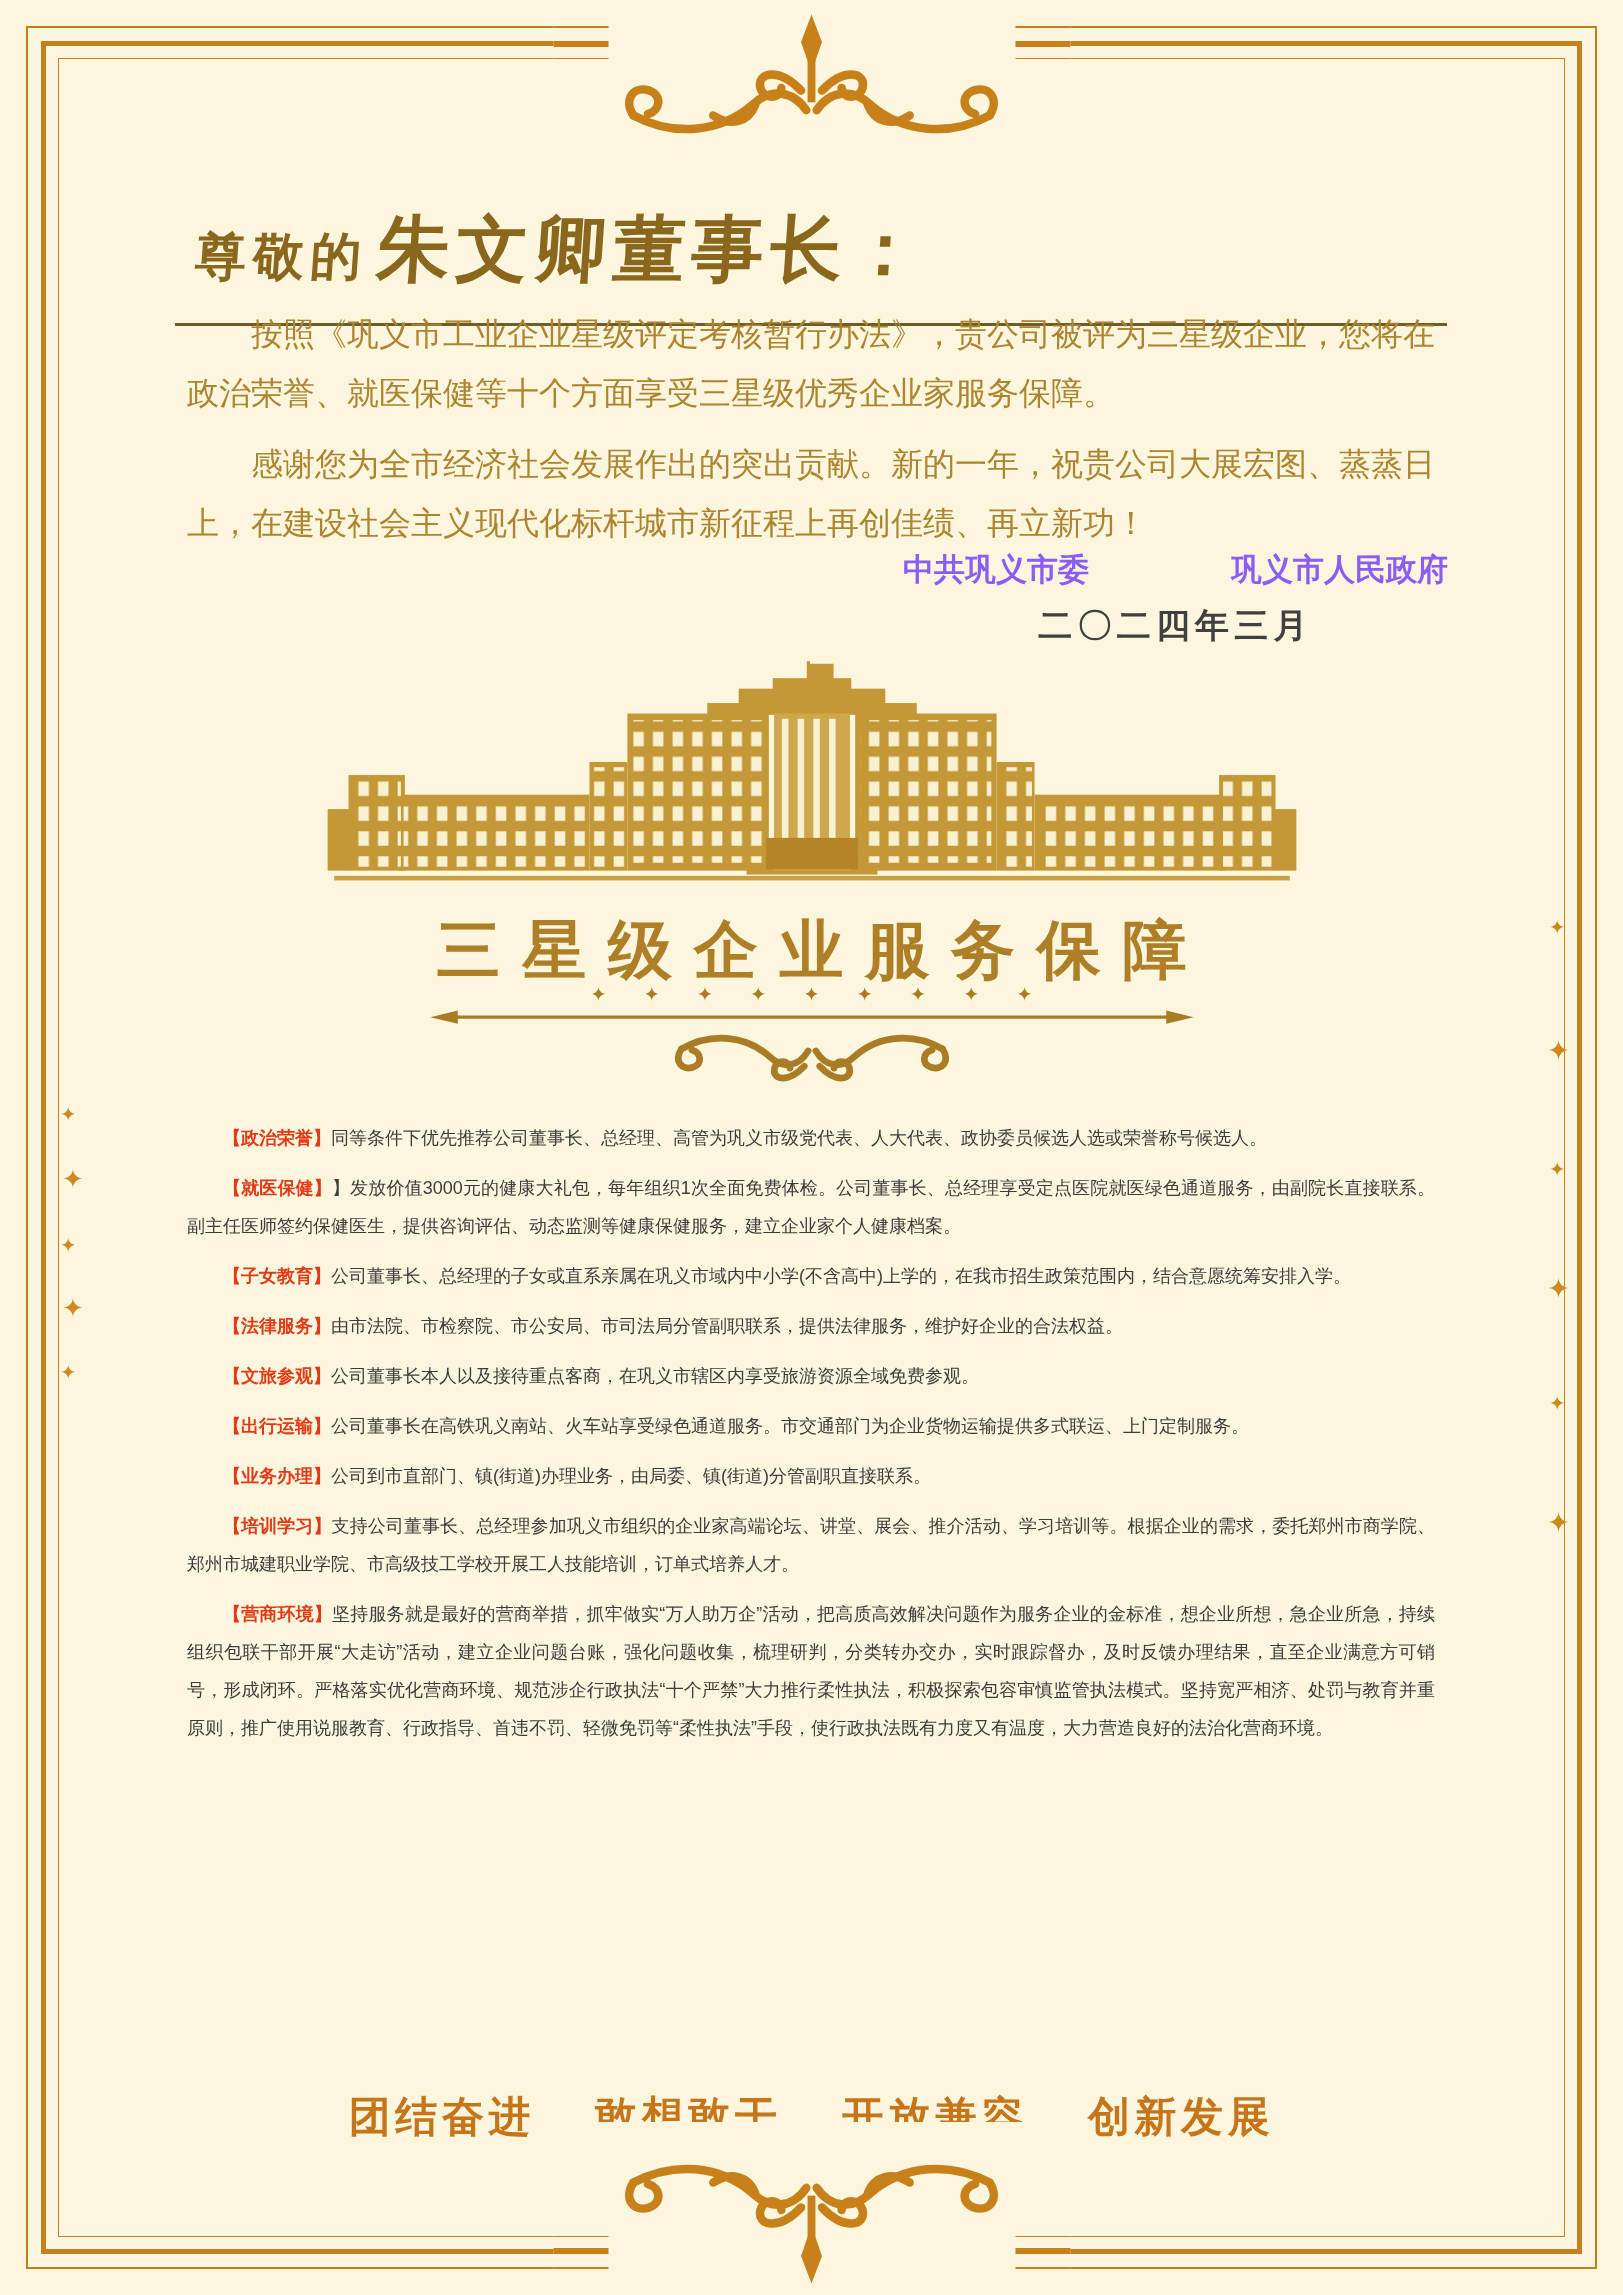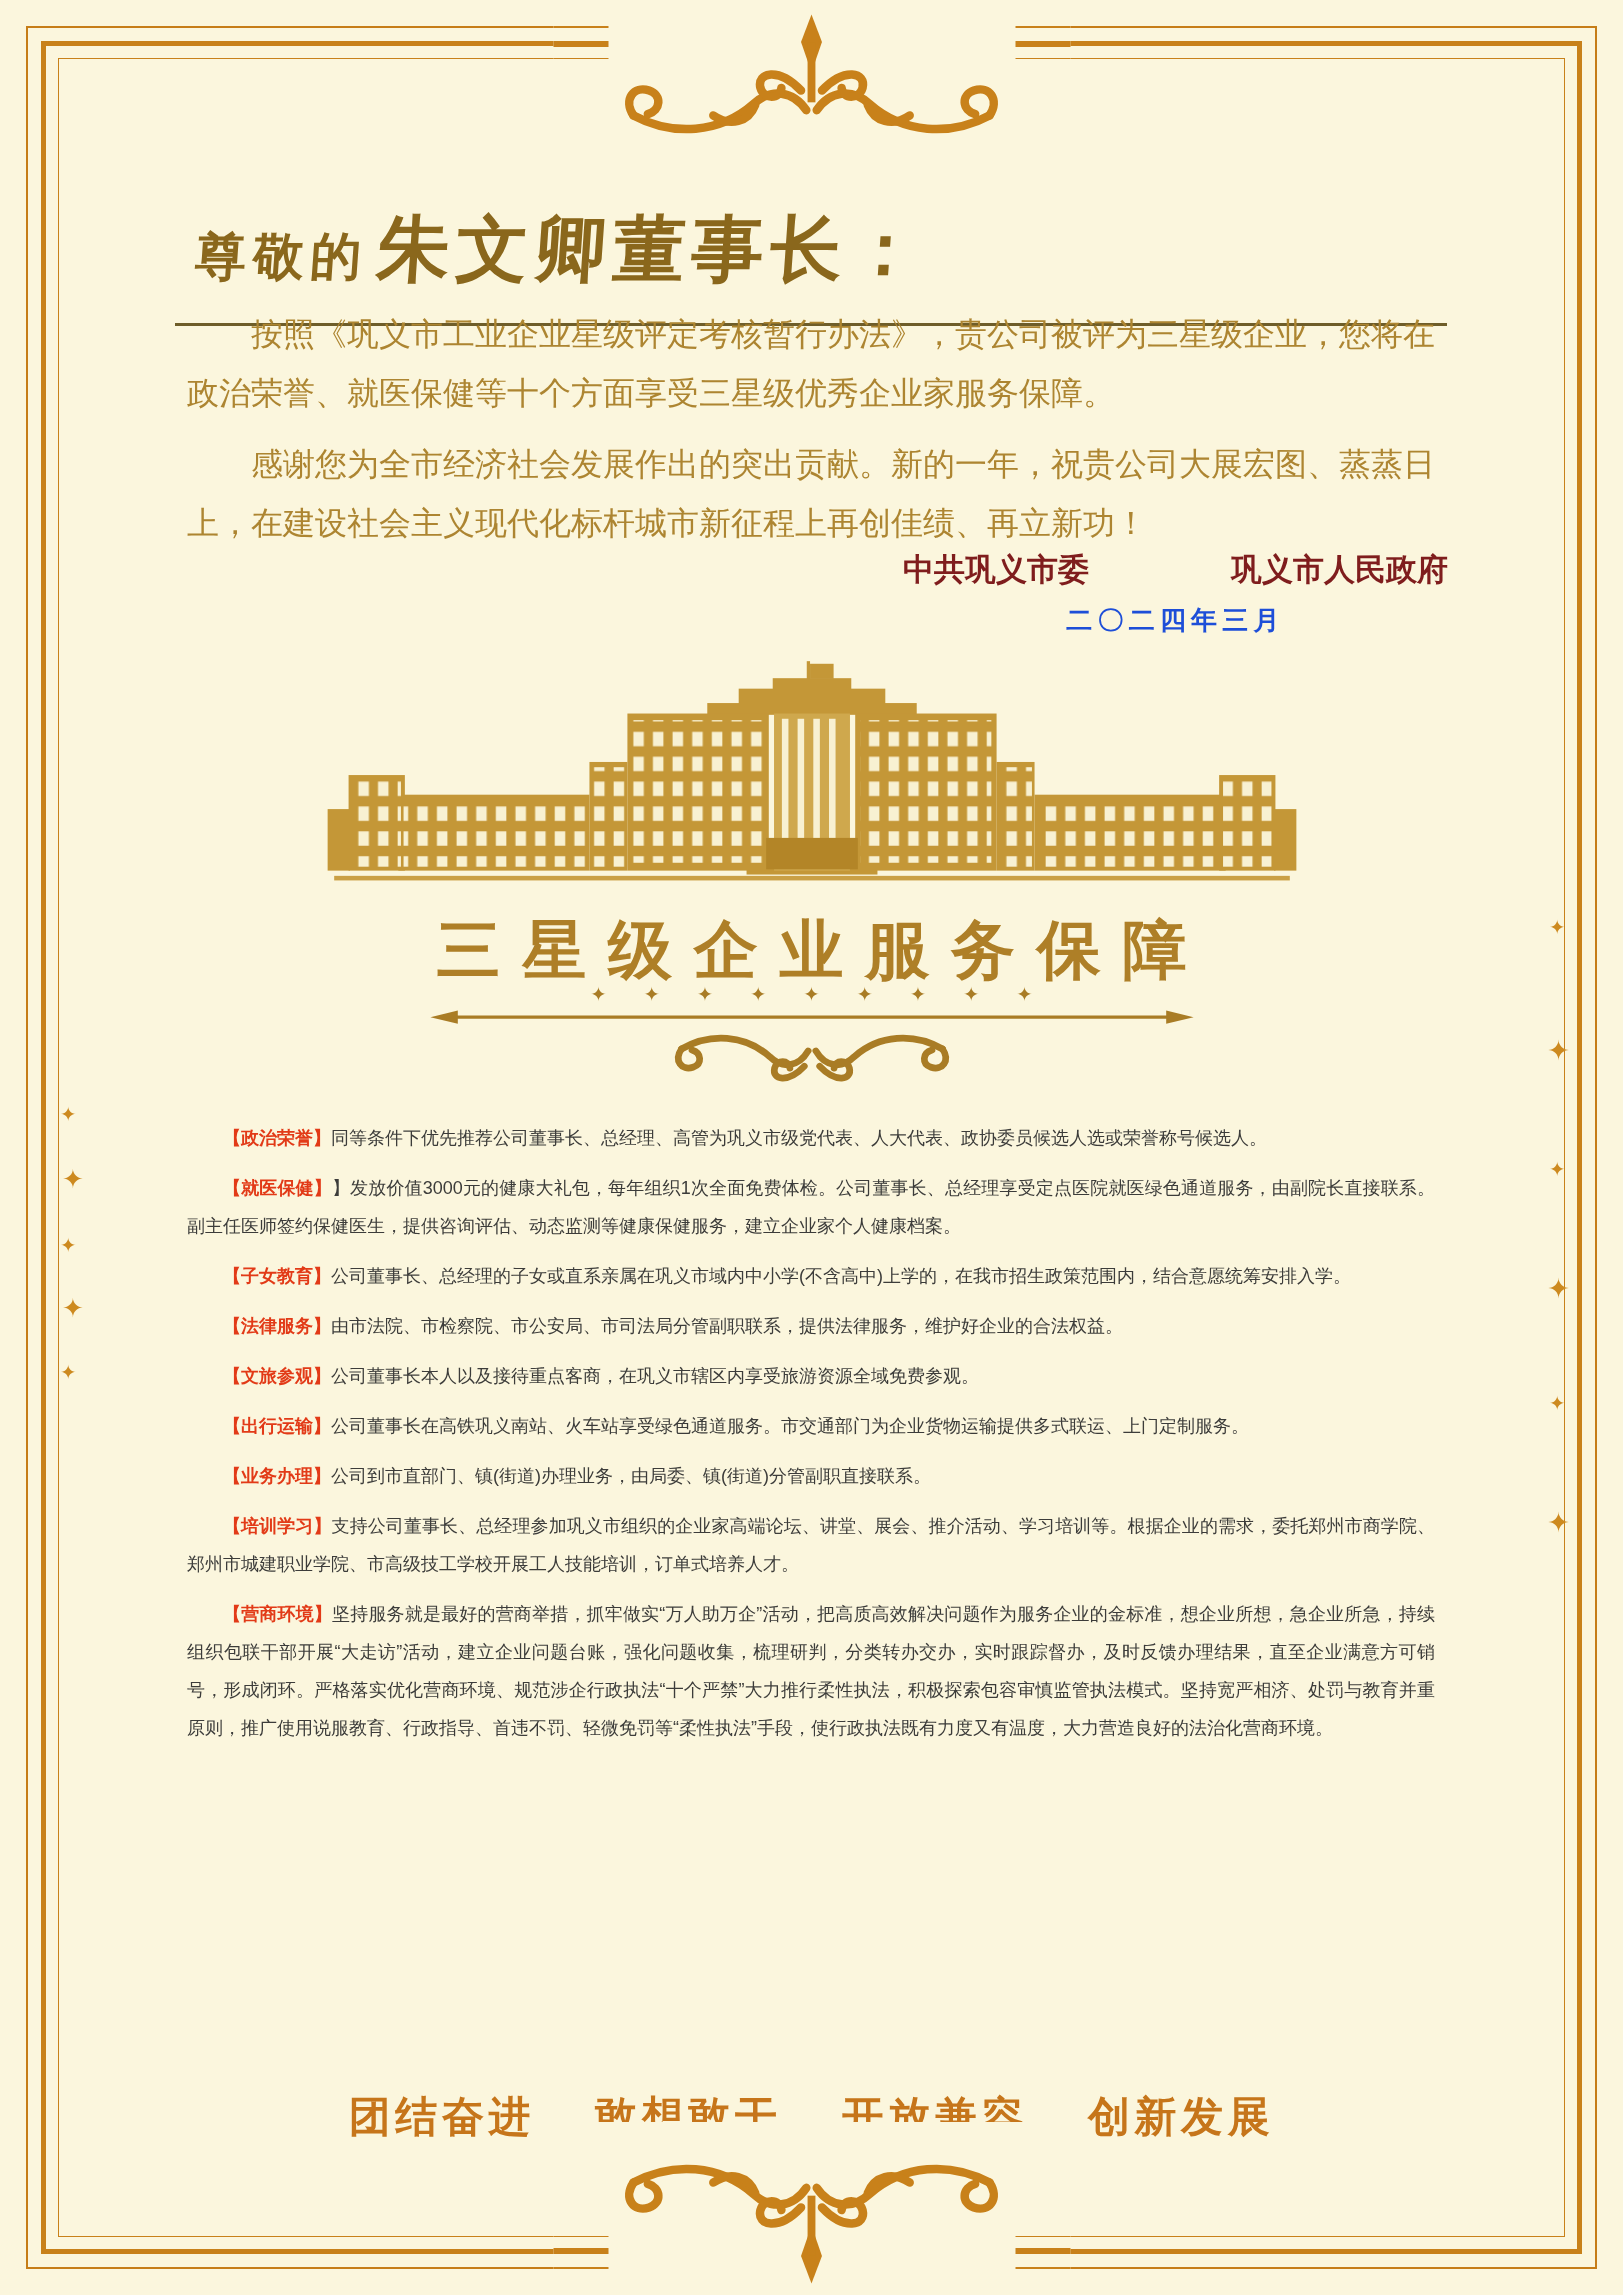--- a/index.html
+++ b/index.html
@@ -40,25 +40,25 @@
   .salutation .big{font-size:72px;}
   .title-rule{position:absolute;left:175px;top:323px;width:1272px;height:2.6px;background:#6e5d29;}
   
   .letter{position:absolute;left:175px;top:293px;width:1272px;}
   .letter p{
     margin:12px;font-size:32px;line-height:59px;text-indent:2em;text-align:justify;
     color:#ad8531;font-family:"Liberation Serif",serif;
   }
   .sig-orgs{
     position:absolute;left:903px;top:549px;width:545px;display:flex;justify-content:space-between;
-    font-size:31px;font-weight:bold;color:#7f1d1d;font-family:"Liberation Serif",serif;
+    font-size:31px;font-weight:bold;color:#8b5cf6;font-family:"Liberation Serif",serif;
   }
   .sig-date{
     position:absolute;left:903px;top:603px;width:545px;text-align:center;
-    font-size:26px;font-weight:bold;color:#1d4ed8;font-family:"Liberation Serif",serif;letter-spacing:5.2px;
+    font-size:34px;font-weight:bold;color:#404040;font-family:"Liberation Serif",serif;letter-spacing:5.2px;
   }
   
   .building{position:absolute;left:50%;top:652px;transform:translateX(-50%);}
   .banner-title{
     position:absolute;left:0;top:907px;width:100%;text-align:center;
     font-size:64px;font-weight:bold;color:#ae7f27;letter-spacing:0.34em;text-indent:0.34em;
     font-family:"Liberation Serif",serif;
   }
   .diamond-row{
     position:absolute;left:0;top:983px;width:100%;text-align:center;

